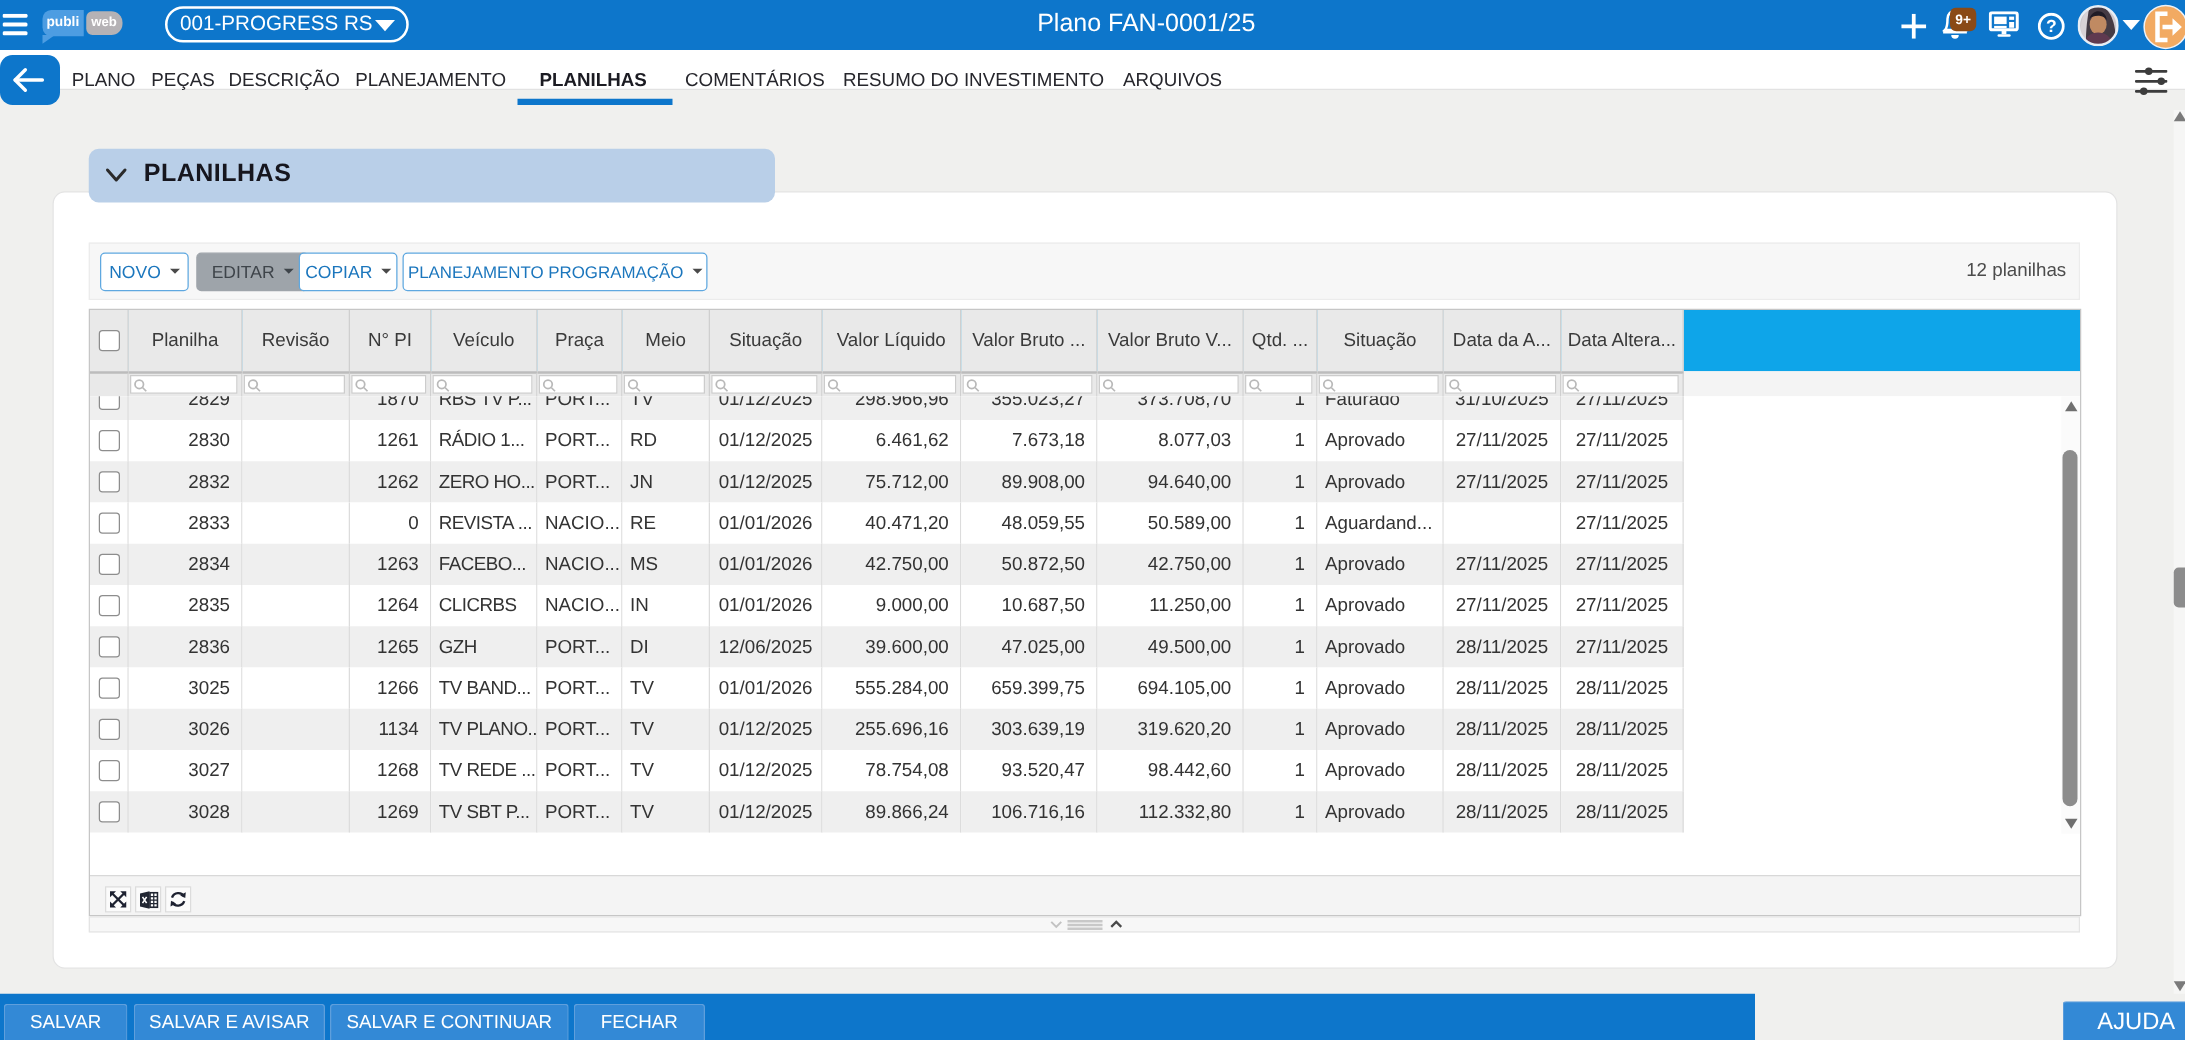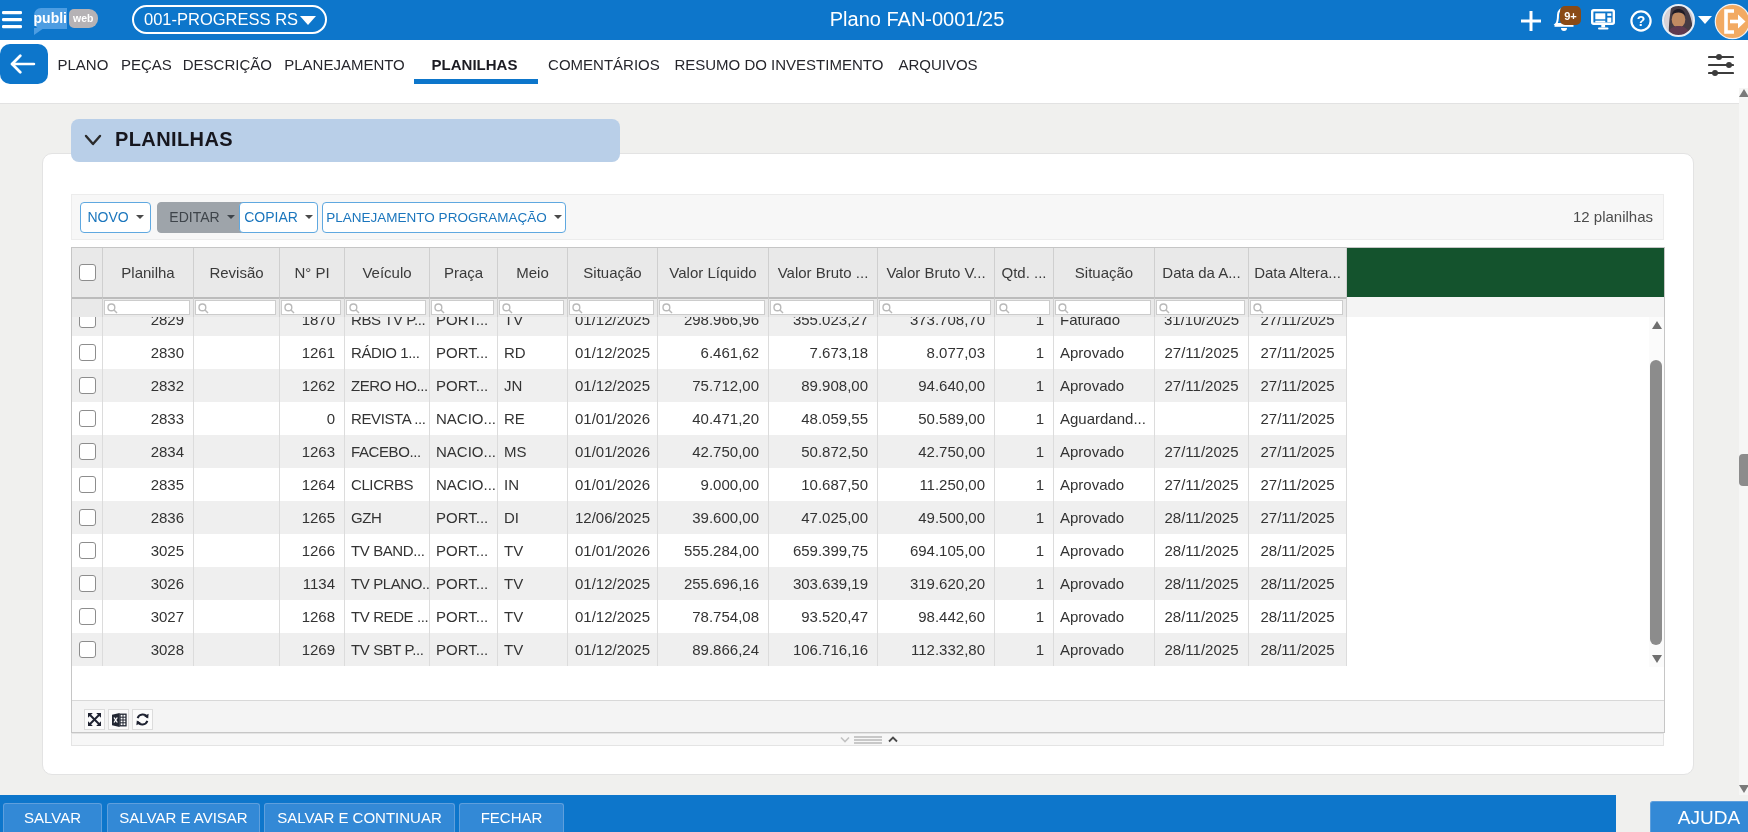--- a/index.html
+++ b/index.html
@@ -3,44 +3,44 @@
 *{margin:0;padding:0;box-sizing:border-box}
 html,body{width:1748px;height:832px;overflow:hidden}
 body{font-family:"Liberation Sans",sans-serif;background:#f0f0ee}
 #app{position:relative;width:1748px;height:832px}
 
 .topbar{position:absolute;left:0;top:0;width:1748px;height:40px;background:#0d76cb}
 .title{position:absolute;top:8px;left:917px;transform:translateX(-50%);color:#fff;font-size:20px;white-space:nowrap}
 .ddl{position:absolute;left:132px;top:5px;width:195px;height:29px;border:2px solid #fff;border-radius:15px;color:#fff;font-size:16.5px;line-height:25px;padding-left:10px}
 .ddl .car{position:absolute;right:9px;top:9px;width:0;height:0;border-left:8px solid transparent;border-right:8px solid transparent;border-top:9px solid #fff}
 
-.lg1{position:absolute;left:33.5px;top:7.5px;width:33.5px;height:21px;background:#4d9de2;border-radius:7px 0 0 7px;color:#fff;font-weight:bold;font-size:14px;text-align:center;line-height:20px}
+.lg1{position:absolute;left:33.5px;top:7.5px;width:33.5px;height:21px;background:#4d9de2;border-radius:7px 0 0 7px;color:#fff;font-weight:bold;font-size:11px;text-align:center;line-height:20px}
 .lg2{position:absolute;left:68.5px;top:8.5px;width:29.5px;height:19px;background:#b5b2b5;border-radius:5px 9px 9px 5px;color:#fff;font-weight:bold;font-size:10.5px;text-align:center;line-height:18px}
 .lgt{position:absolute;left:33.5px;top:28px;width:0;height:0;border-left:10px solid #4d9de2;border-bottom:7px solid transparent}
 
-.tabbar{position:absolute;left:0;top:40px;width:1748px;height:64px;background:#fff;border-bottom:1px solid #e2e2e2}
+.tabbar{position:absolute;left:0;top:40px;width:1748px;height:32px;background:#fff;border-bottom:1px solid #e2e2e2}
 .backbtn{position:absolute;left:0;top:3.5px;width:48px;height:40.5px;background:#0d76cb;border-radius:10px}
 .tab{position:absolute;top:16px;transform:translateX(-50%);font-size:15px;color:#26262c;white-space:nowrap}
 .tab.active{font-weight:bold;color:#1b1b22}
 .underline{position:absolute;left:414px;top:39px;width:124px;height:5px;background:#0d76cb}
 
 .bluehdr{position:absolute;left:71px;top:119px;width:549px;height:43px;background:#b9cfe8;border-radius:8px;z-index:3}
 .bluehdr .txt{position:absolute;left:44px;top:9px;font-size:20px;font-weight:bold;color:#16161e;letter-spacing:.4px}
 
 .card{position:absolute;left:42px;top:153px;width:1652px;height:622px;background:#fff;border:1px solid #e3e3e3;border-radius:10px;z-index:1}
 
 .toolbar{position:absolute;left:71px;top:194px;width:1593px;height:46px;background:#f7f7f7;border:1px solid #ececec;z-index:2}
 .btn{position:absolute;top:7px;height:31px;border:1px solid #5fa8e0;border-radius:4px;background:#fff;color:#1b76bd;font-size:14px;text-align:center;line-height:29px;white-space:nowrap}
 .btn .bcar{display:inline-block;width:0;height:0;border-left:4.5px solid transparent;border-right:4.5px solid transparent;border-top:4.5px solid #4a4a4a;margin-left:7px;vertical-align:middle;margin-top:-3px}
 .btn.gray{background:#9ea4aa;border-color:#9ea4aa;color:#3e444a}
 .btn.gray .bcar{border-top-color:#3e444a}
 .nplan{position:absolute;right:10px;top:13px;font-size:15px;color:#4c4c4c}
 
 .tbl{position:absolute;left:71px;top:247px;width:1594px;height:486px;background:#fff;border:1px solid #c6c6c6;z-index:2}
-.thead{position:absolute;left:0;top:0;width:1592px;height:49px;display:flex;background:#14532d}
+.thead{position:absolute;left:0;top:0;width:1592px;height:49px;display:flex;background:#0ea5e9}
 .hcell{height:49px;background:#e9e9e9;border-right:1px solid #cfcfcf;display:flex;align-items:center;justify-content:center;font-size:15px;color:#3a3a3a;white-space:nowrap;overflow:hidden;flex:none}
 .tfilter{position:absolute;left:0;top:49px;width:1592px;height:19.5px;display:flex;background:#f4f4f4}
 .fcell{height:19.5px;border-top:2px solid #bcbcbc;background:#e9e9e9;border-right:1px solid #cfcfcf;position:relative;flex:none}
 .finput{position:absolute;left:1px;top:1px;right:3px;bottom:2px;background:#fff;border:1px solid #ccc;display:block}
 .finput svg{position:absolute;left:2px;top:2px}
 .tbody{position:absolute;left:0;top:68.5px;width:1592px;height:350px;background:#fff}
 .trow{display:flex;height:33px;background:#fff}
 .trow.stripe .cell{background:#efefef}
 .cell{height:33px;border-right:1px solid #dcdcdc;font-size:15px;color:#333;display:flex;align-items:center;white-space:nowrap;overflow:hidden;flex:none;background:#fff}
 .ar{justify-content:flex-end;padding-right:9px}
@@ -59,21 +59,21 @@
 
 .tsb{position:absolute;left:1577px;top:68.5px;width:15px;height:350px;background:#fbfbfb}
 .tsb .upa{position:absolute;left:3px;top:4px;width:0;height:0;border-left:5px solid transparent;border-right:5px solid transparent;border-bottom:8px solid #6f6f6f}
 .tsb .dna{position:absolute;left:3px;bottom:4px;width:0;height:0;border-left:5px solid transparent;border-right:5px solid transparent;border-top:8px solid #6f6f6f}
 .tsb .th{position:absolute;left:1px;top:43px;width:12px;height:285px;background:#8c8c8c;border-radius:6px}
 
 .fico{position:absolute;top:8px;width:21px;height:21px;border:1px solid #dcdcdc;background:#fbfbfb;display:flex;align-items:center;justify-content:center}
 
 .strip{position:absolute;left:71px;top:733px;width:1593px;height:13px;background:#f7f7f7;border:1px solid #e4e4e4;z-index:2}
 
-.botbar{position:absolute;left:0;top:795px;width:1616px;height:37px;background:#0d76cb;z-index:5}
+.botbar{position:absolute;left:0;top:795px;width:1404px;height:37px;background:#0d76cb;z-index:5}
 .bbtn{position:absolute;top:8px;height:29px;background:#3389d6;border:1px solid #5f9fdc;border-bottom:none;border-radius:3px 3px 0 0;color:#fff;font-size:15px;text-align:center;line-height:28px}
 
 .psb{position:absolute;right:0;top:88px;width:9px;height:707px;background:#f6f6f5;z-index:6}
 .psb .upa{position:absolute;left:0px;top:1px;width:0;height:0;border-left:5px solid transparent;border-right:5px solid transparent;border-bottom:8px solid #7a7a7a}
 .psb .dna{position:absolute;left:0px;bottom:2px;width:0;height:0;border-left:5px solid transparent;border-right:5px solid transparent;border-top:8px solid #7a7a7a}
 .psb .th{position:absolute;left:0;top:366px;width:9px;height:32px;background:#8c8c8c;border-radius:4px 0 0 4px}
 </style></head><body>
 <div id="app">
 
   <div class="bluehdr">

